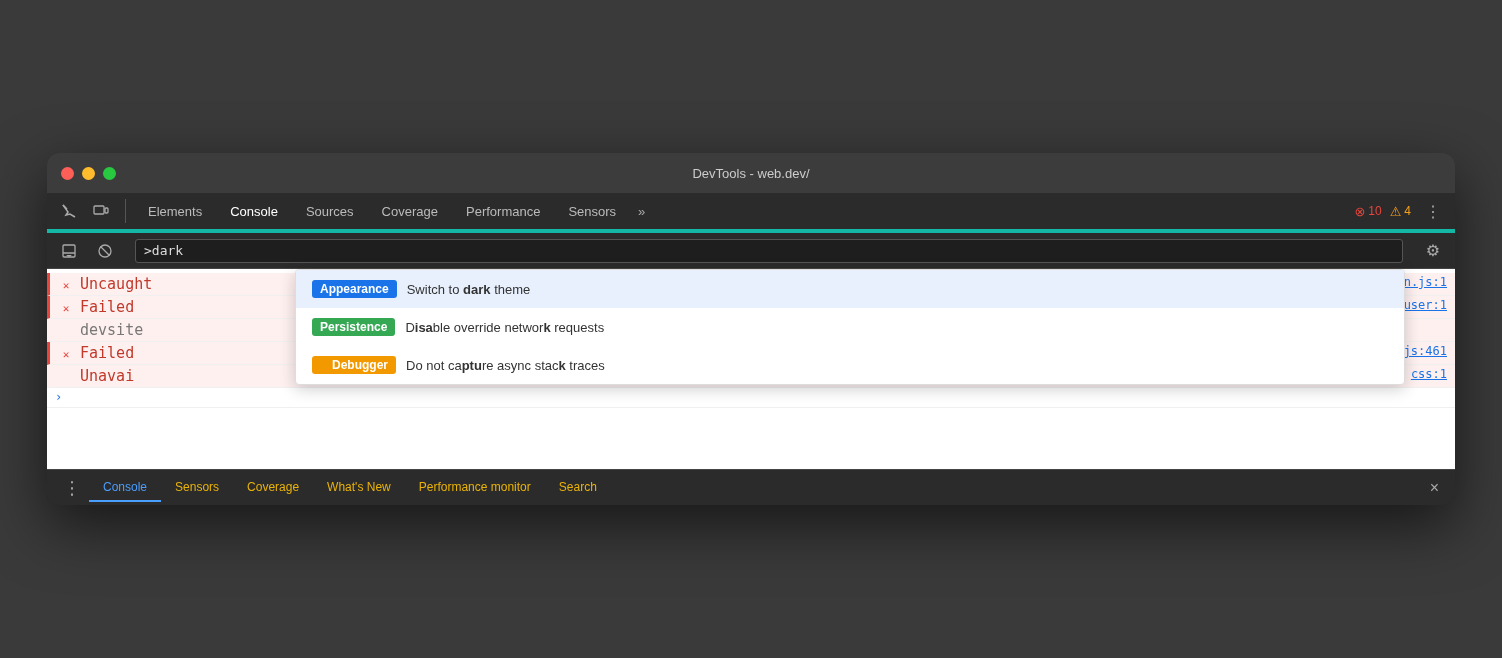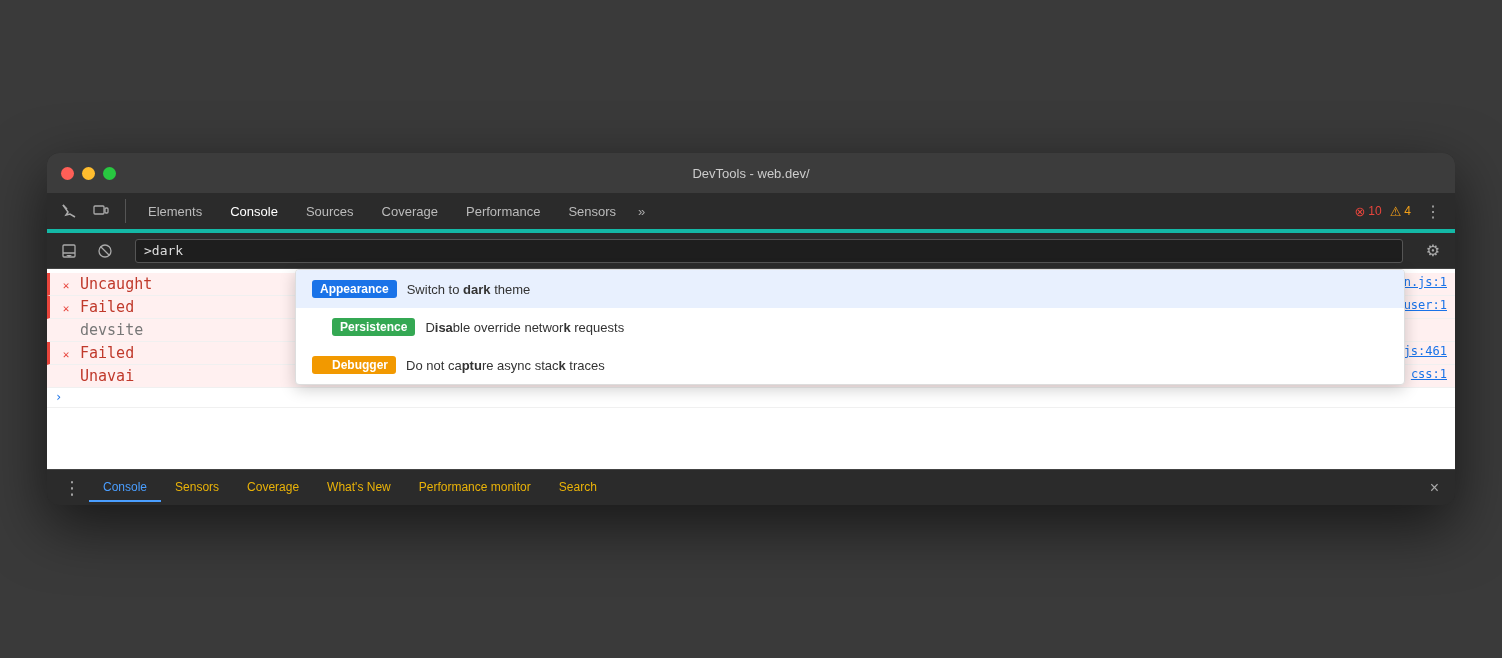--- a/index.html
+++ b/index.html
@@ -193,21 +193,21 @@
     .tag {
       display: inline-block;
       padding: 2px 8px;
       border-radius: 3px;
       font-size: 12px;
       font-weight: 600;
       color: #fff;
       white-space: nowrap;
     }
     .tag-blue { background: #1a73e8; }
-    .tag-green { background: #34a853; margin-left: 20px; }
+    .tag-green { background: #34a853; }
     .tag-orange { background: #f29900; padding-left: 20px; }
 
     .item-description {
       font-size: 13px;
       color: #333;
     }
     .item-description b {
       font-weight: 700;
     }
 

